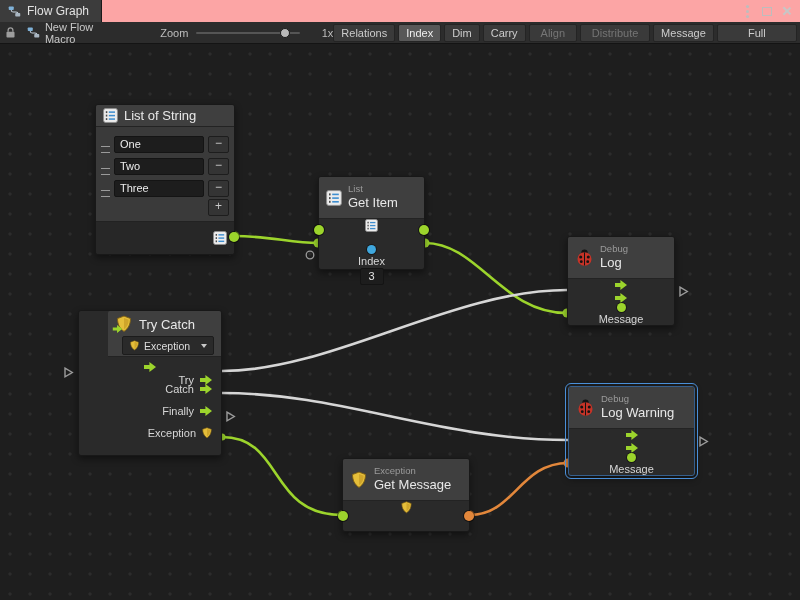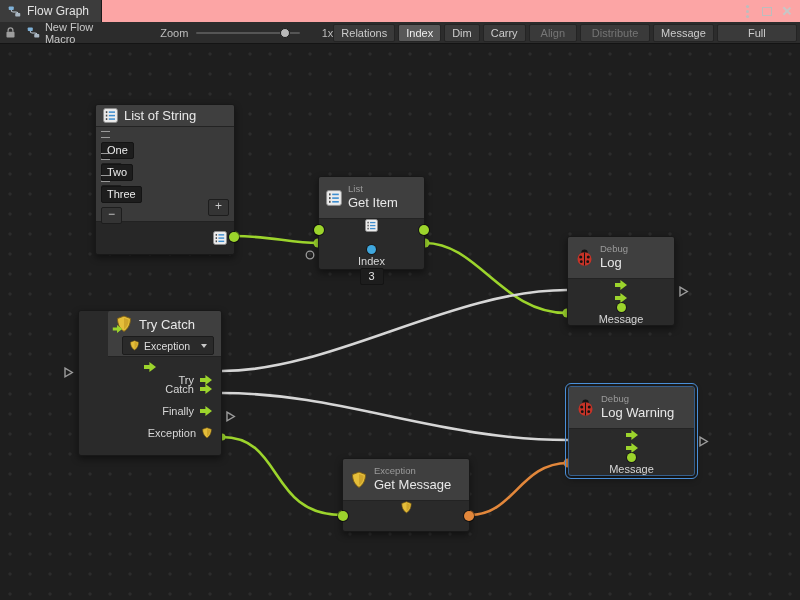--- a/index.html
+++ b/index.html
@@ -67,21 +67,21 @@
   .dot-ic.green{background:var(--flow-green);}
   .dot-ic.blue{background:var(--int-blue);}
   .edge-dot{position:absolute;width:10px;height:10px;border-radius:50%;box-shadow:0 0 0 1px rgba(0,0,0,.5);}
   .edge-dot.green{background:var(--flow-green);}
   .edge-dot.orange{background:var(--string-orange);}
   .port-out{position:absolute;}
   .vbox{background:#1d1d1d;border:1px solid #141414;border-radius:2px;min-width:12px;padding:0 5px;
         height:15px;line-height:15px;color:#e4e4e4;text-align:center;}
   
   .los-rows{background:#3a3a3a;padding:4px 5px;border-bottom:1px solid #222;}
-  .los-row{display:flex;align-items:flex-start;gap:4px;height:22px;flex-direction:column;}
+  .los-row{display:flex;align-items:flex-end;gap:4px;height:22px;}
   .handle{width:9px;height:5px;border-top:1.6px solid #9a9a9a;border-bottom:1.6px solid #9a9a9a;flex:none;}
   .field{background:#1d1d1d;border:1px solid #141414;border-radius:2px;flex:1;height:15px;
          line-height:15px;padding:0 5px;color:#ececec;}
   .mini-btn{width:19px;height:15px;background:#343434;border:1px solid #1d1d1d;border-radius:2px;
             color:#c8c8c8;font-size:12px;line-height:13px;text-align:center;flex:none;}
   .los-add{display:flex;justify-content:flex-end;height:20px;align-items:center;}
   .los-footer{display:flex;justify-content:flex-end;align-items:center;padding:0 7px;height:32px;
               background:#272727;border-radius:0 0 3px 3px;}
   
   .nhead.tc{height:46px;display:block;padding:0;margin-left:29px;}

